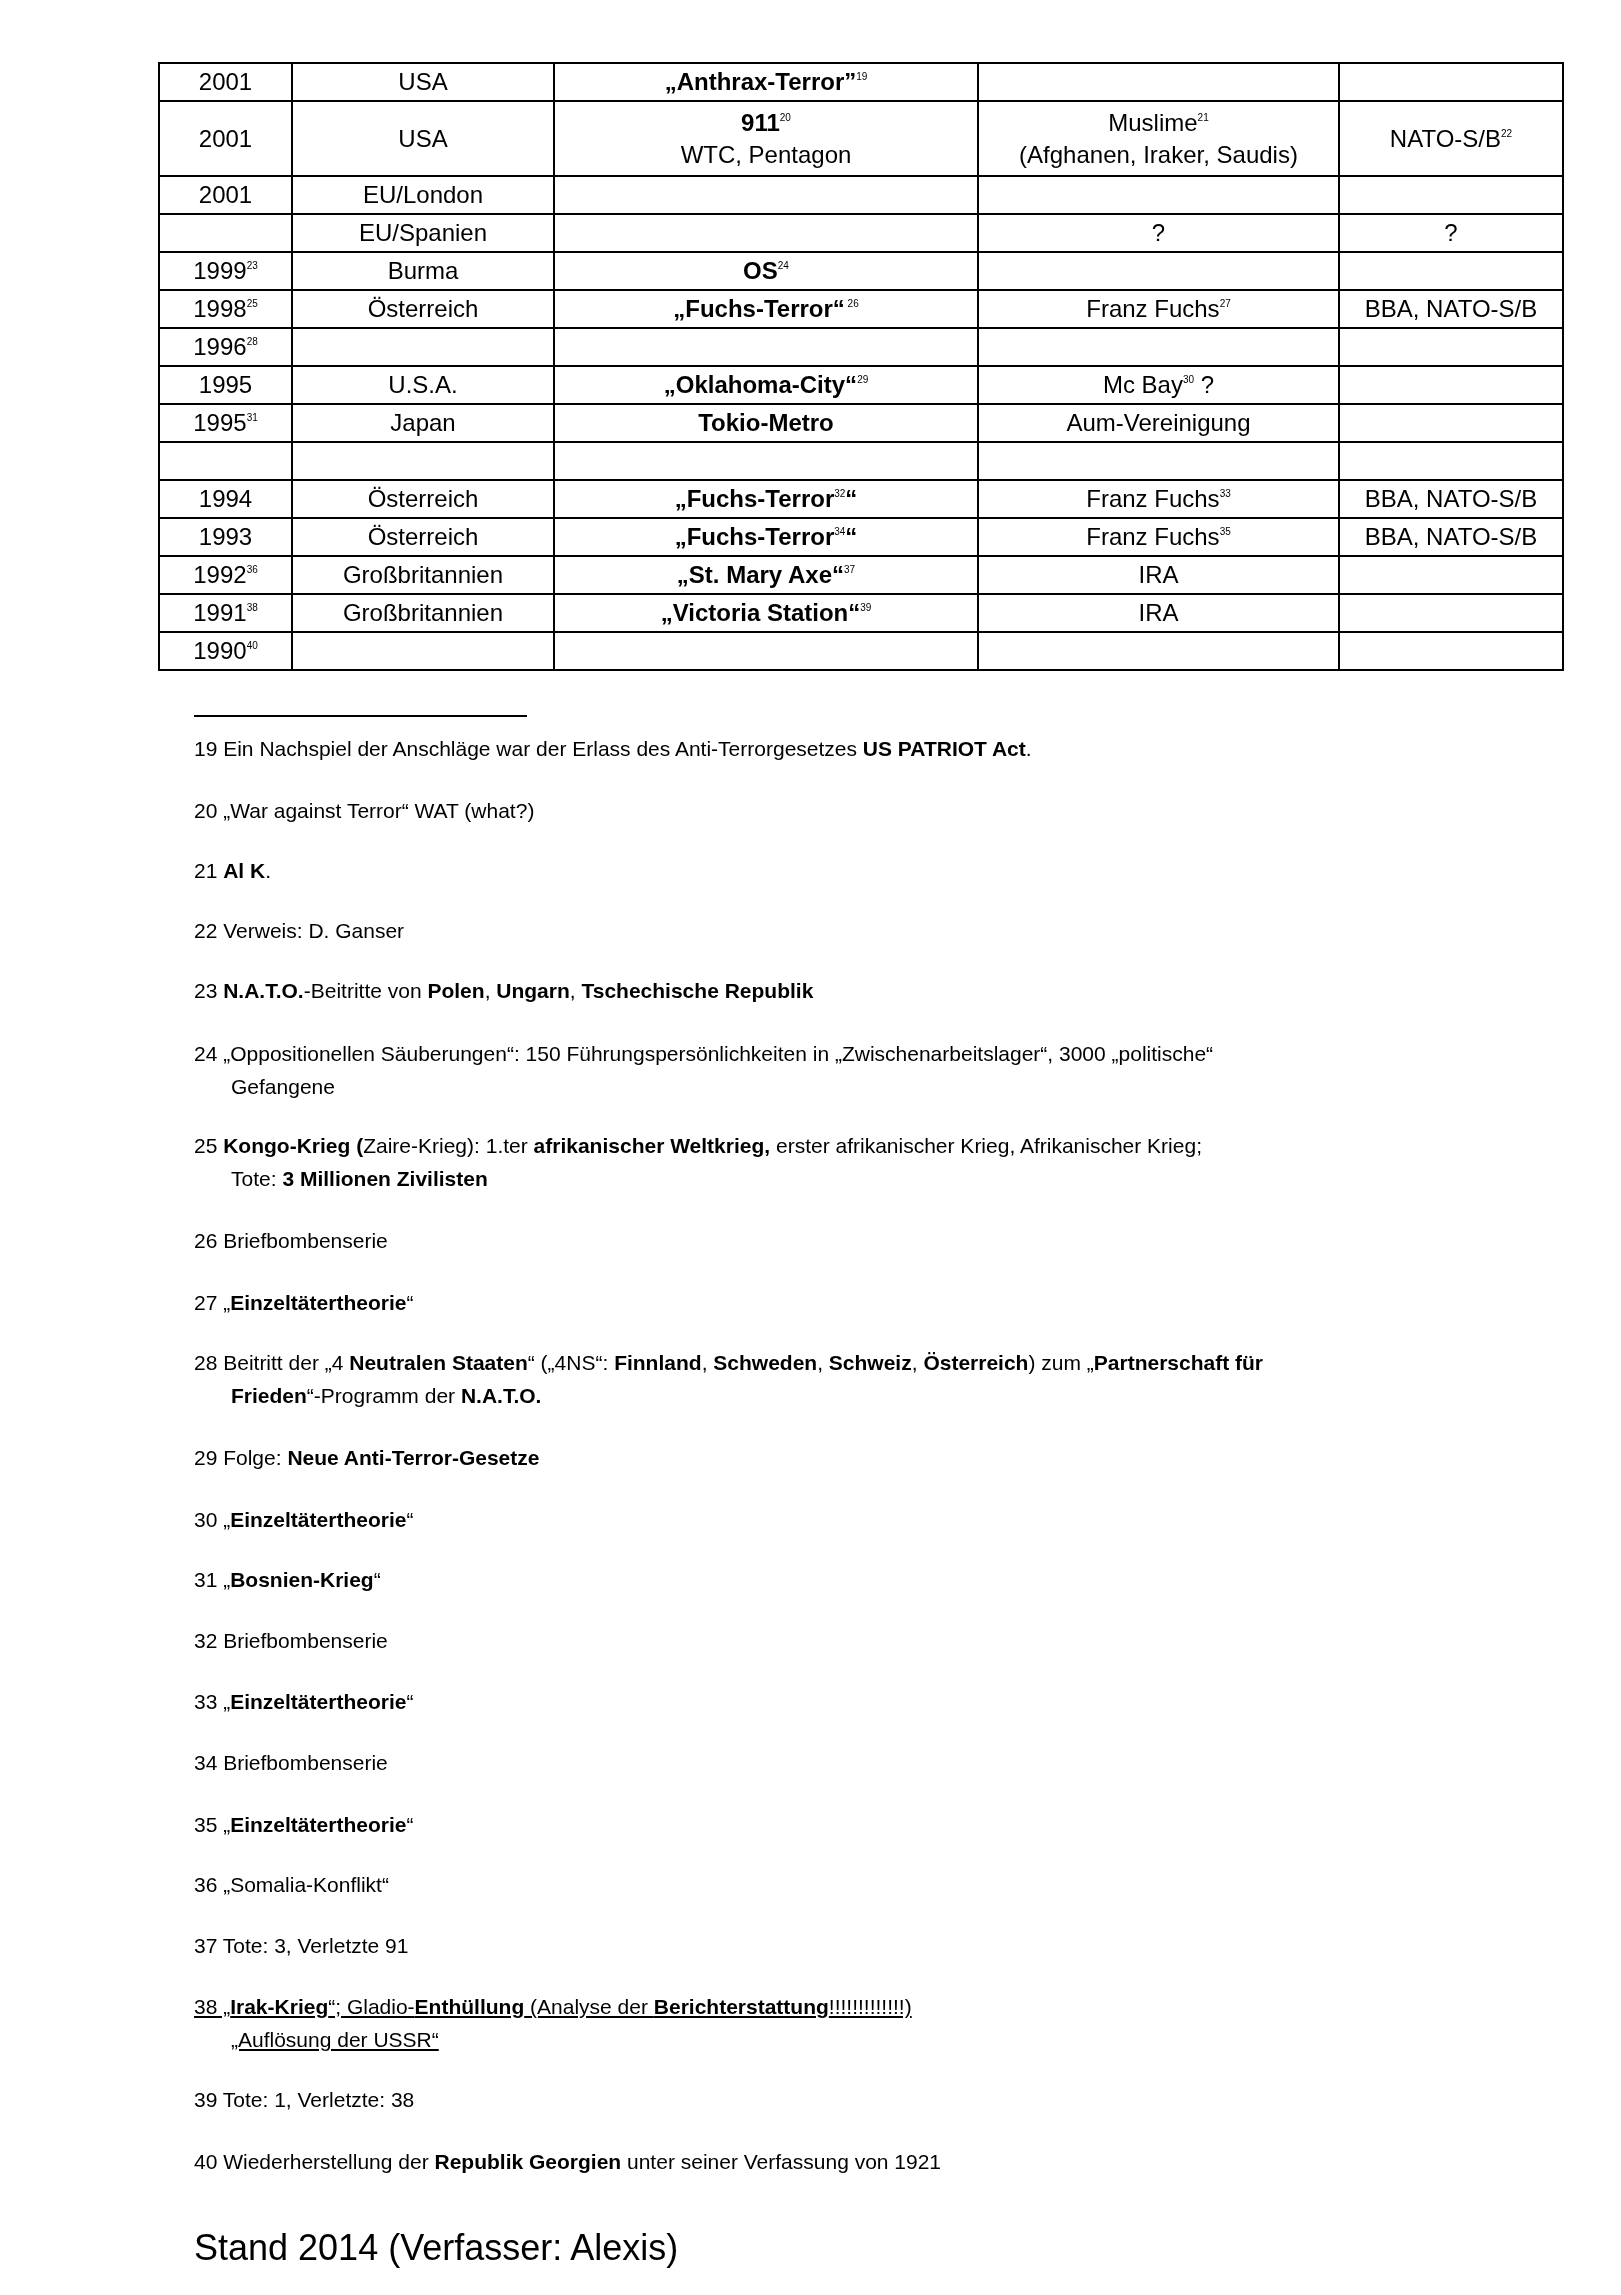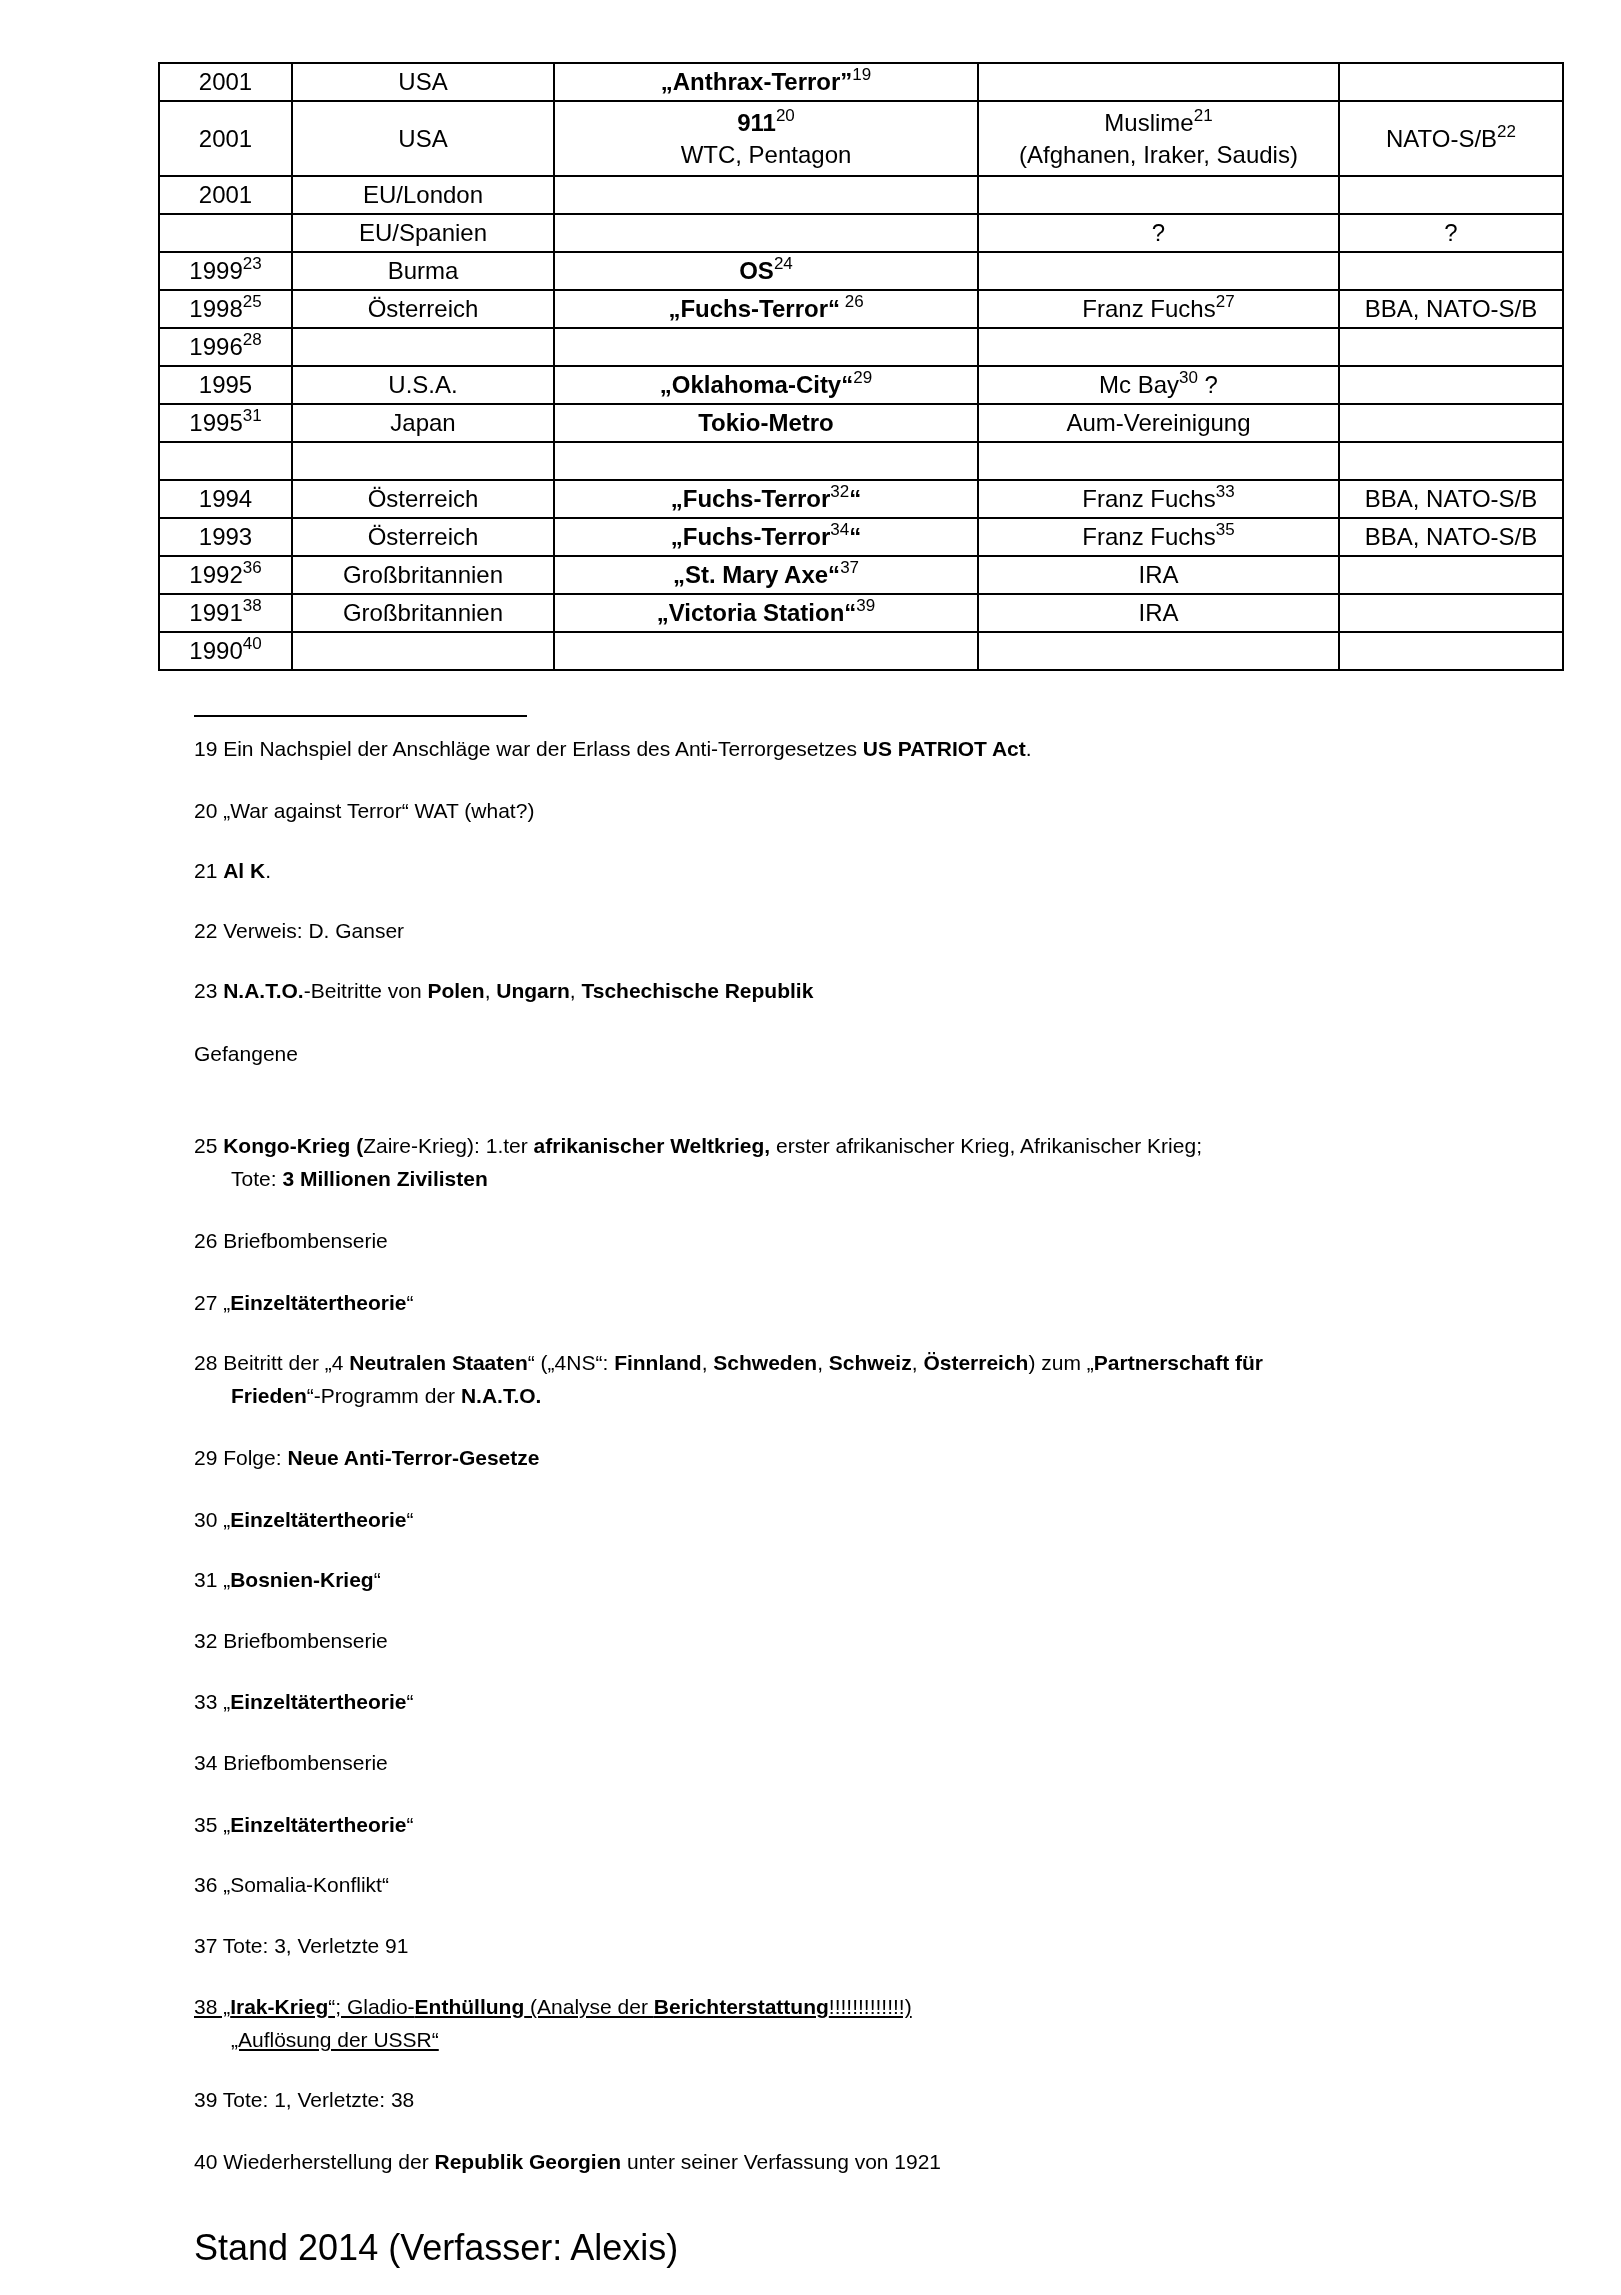--- a/index.html
+++ b/index.html
@@ -10,21 +10,21 @@
   
   .grid { position: absolute; left: 158px; top: 62px; border-collapse: collapse; table-layout: fixed; }
   .grid td { border: 2.5px solid #000; padding: 0; text-align: center; vertical-align: middle;
              font-size: 24px; line-height: 32px; white-space: nowrap; overflow: hidden; }
   .grid col.c1 { width: 133px; } .grid col.c2 { width: 262px; } .grid col.c3 { width: 424px; }
   .grid col.c4 { width: 361px; } .grid col.c5 { width: 224px; }
   .grid tr { height: 38px; }
   .grid tr.tall { height: 75px; }
   .line { display: block; }
   b.seg { font-weight: 700; }
-  sup.seg { font-size: 17px; line-height: 0; vertical-align: 10px; }
+  sup.seg { font-size: 10px; line-height: 0; vertical-align: 10px; }
 
   
   .sep { position: absolute; left: 194px; top: 715px; width: 333px; height: 1.7px; background: #000; }
   .fn { position: absolute; left: 194px; font-size: 21px; line-height: 33px; white-space: nowrap; }
   .fn .line + .line { padding-left: 37px; }
   .stand { position: absolute; left: 194px; top: 2231px; font-size: 36px; line-height: 34px; white-space: nowrap; }
 </style>
 </head>
 <body>
 
@@ -257,20 +257,21 @@
       <div class="fn" style="top: 854px;">
         <span class="line"><span class="seg">21 </span><b class="seg">Al K</b><span class="seg">.</span></span>
       </div>
       <div class="fn" style="top: 914px;">
         <span class="line"><span class="seg">22 Verweis: D. Ganser</span></span>
       </div>
       <div class="fn" style="top: 974px;">
         <span class="line"><span class="seg">23 </span><b class="seg">N.A.T.O.</b><span class="seg">-Beitritte von </span><b class="seg">Polen</b><span class="seg">, </span><b class="seg">Ungarn</b><span class="seg">, </span><b class="seg">Tschechische Republik</b></span>
       </div>
       <div class="fn" style="top: 1037px;">
+        <span class="line"><span class="seg">24  „Oppositionellen Säuberungen“: 150  Führungspersönlichkeiten in „Zwischenarbeitslager“, 3000 „politische“</span></span>
         <span class="line"><span class="seg">Gefangene</span></span>
       </div>
       <div class="fn" style="top: 1129px;">
         <span class="line"><span class="seg">25 </span><b class="seg">Kongo-Krieg (</b><span class="seg">Zaire-Krieg): 1.ter </span><b class="seg">afrikanischer Weltkrieg,</b><span class="seg"> erster  afrikanischer Krieg, Afrikanischer Krieg;</span></span>
         <span class="line"><span class="seg">Tote: </span><b class="seg">3 Millionen Zivilisten</b></span>
       </div>
       <div class="fn" style="top: 1224px;">
         <span class="line"><span class="seg">26 Briefbombenserie</span></span>
       </div>
       <div class="fn" style="top: 1286px;">

